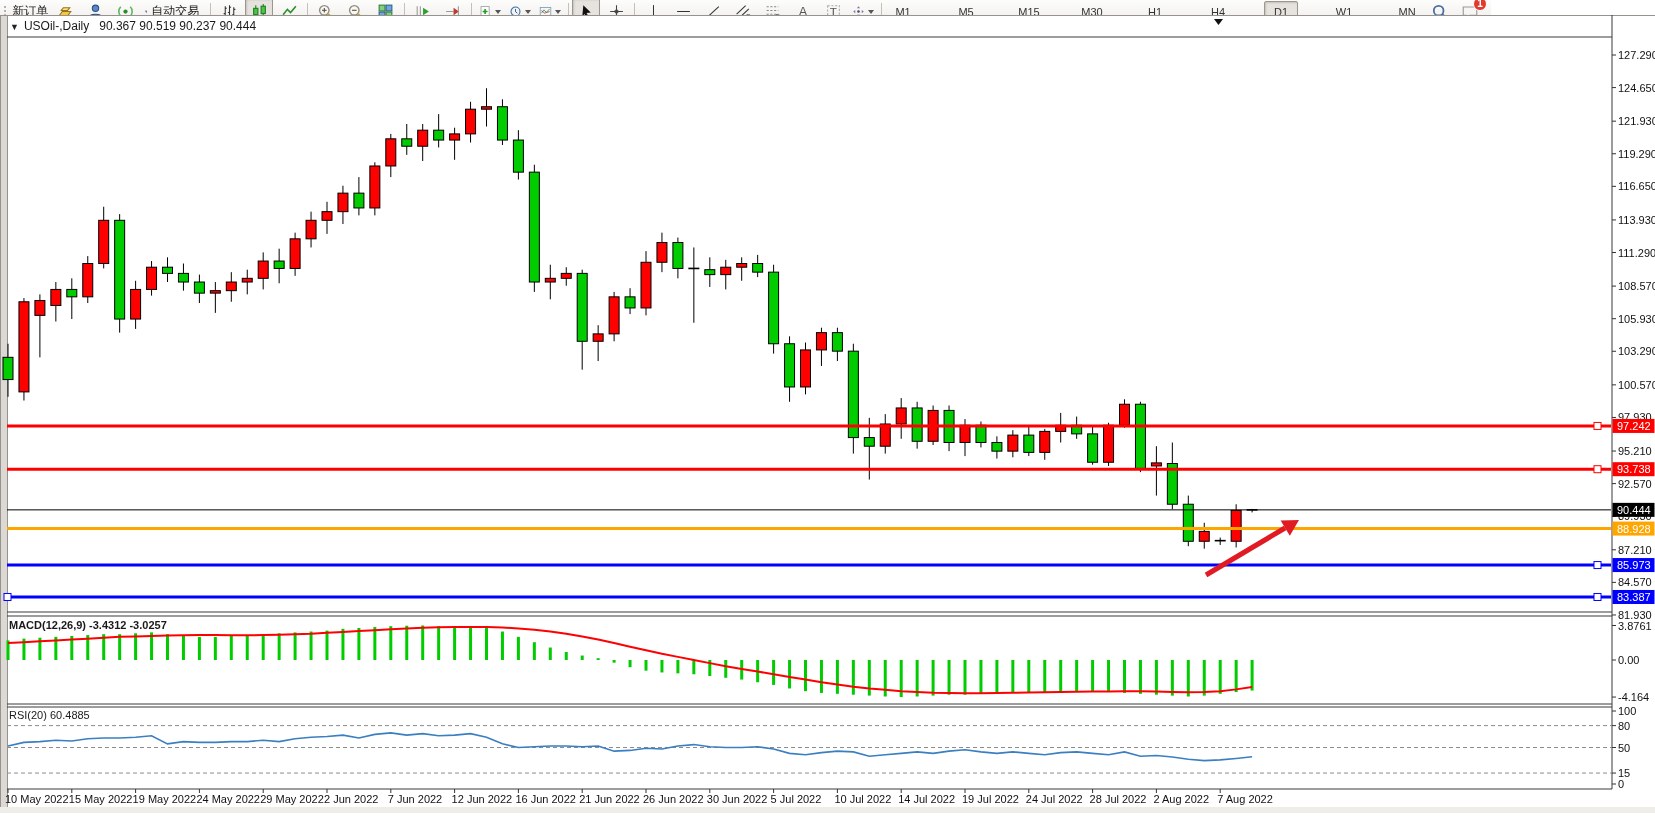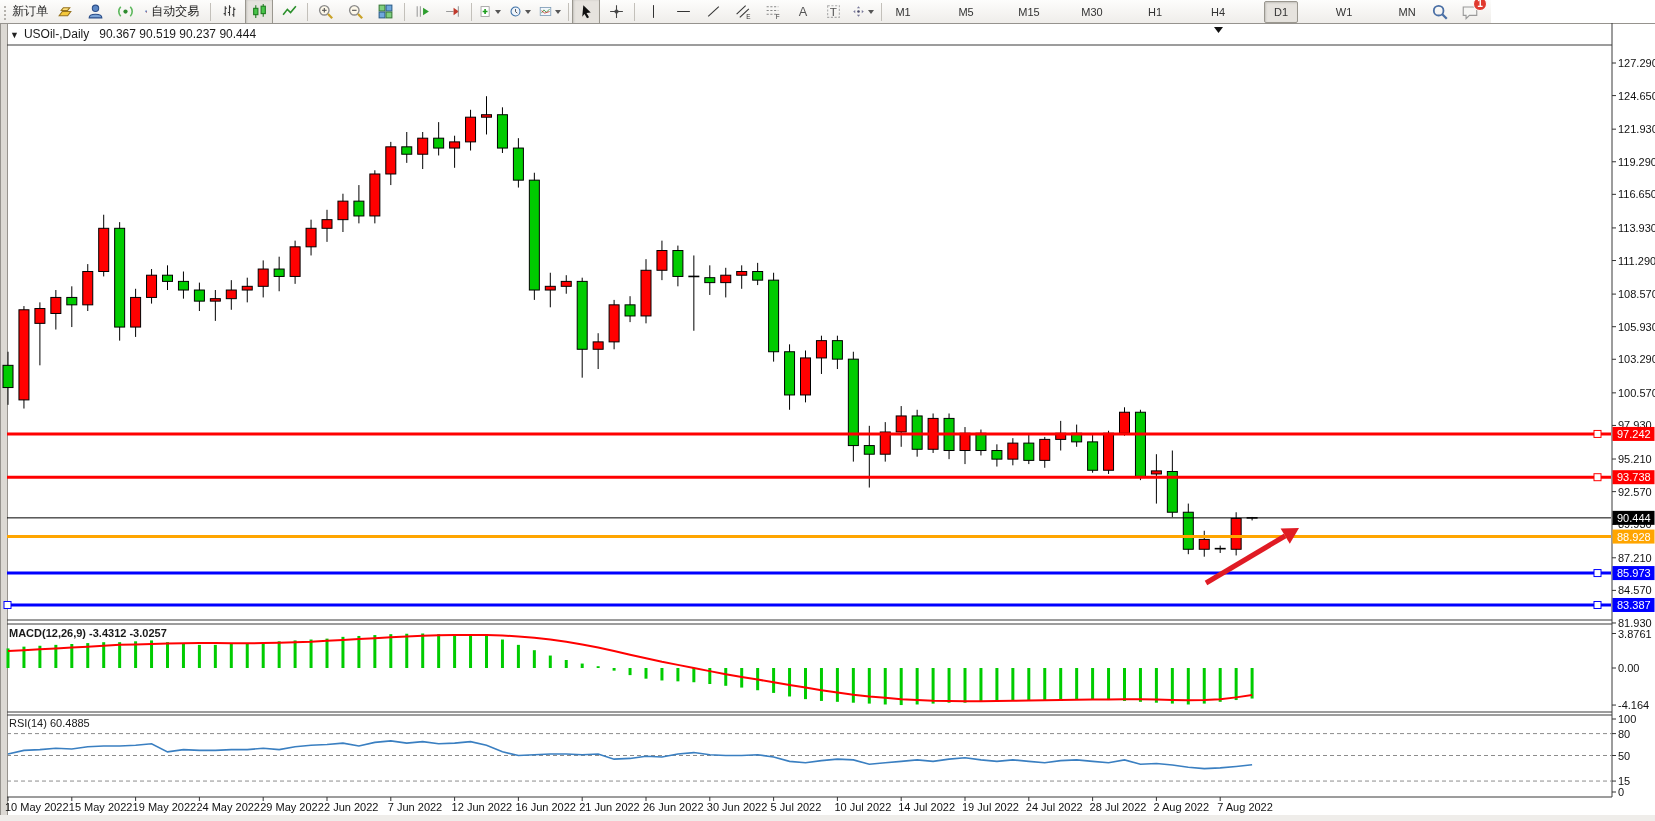--- a/index.html
+++ b/index.html
@@ -18,21 +18,21 @@
   .tb-label{padding:0 4px;white-space:nowrap;}
   .tb-sep{width:1px;height:18px;background:#c3c0ba;margin:0 3px;}
   .caret{width:0;height:0;border-left:3px solid transparent;border-right:3px solid transparent;
     border-top:4px solid #555;margin-left:3px;}
   .tf-btn{font-size:11px;color:#333;padding:0 5px;}
   #tb-right{margin-left:auto;display:flex;align-items:center;margin-right:6px;}
   .badge{position:absolute;top:-2px;right:-4px;background:#e03a2f;color:#fff;
     border-radius:8px;font-size:10px;line-height:12px;min-width:12px;height:12px;
     text-align:center;font-weight:bold;border:1px solid #fff;}
   #chat-wrap{position:relative;}
-  #chart-window{position:absolute;left:0;top:23px;width:1655px;height:791px;background:#fff;}
+  #chart-window{position:absolute;left:0;top:15px;width:1655px;height:791px;background:#fff;}
   #left-strip{position:absolute;left:0;top:0;width:6px;height:792px;
     background:#dcd9d4;border-right:1px solid #96938e;border-left:1px solid #96938e;}
   #bottom-strip{position:absolute;left:0;top:792px;width:1655px;height:6px;background:#efedea;}
   #chart-title{position:absolute;left:10px;top:4px;font-size:12px;color:#1a1a1a;z-index:5;}
   #chart-title .tri{font-size:9px;color:#222;margin-right:5px;cursor:pointer;}
   #chart-title .ohlc{margin-left:10px;}
   .pane-label{position:absolute;font-size:11px;color:#1a1a1a;z-index:5;}
   #macd-label{left:9px;top:604px;font-weight:bold;}
   #rsi-label{left:9px;top:694px;}
   #chart-svg{position:absolute;left:0;top:0;z-index:1;}
@@ -245,21 +245,21 @@
 </div>
 
 <div id="chart-window">
   <div id="chart-title">
     <span class="tri">▼</span><span>USOil-,Daily</span><span class="ohlc">90.367 90.519 90.237 90.444</span>
   </div>
   <div id="macd-label" class="pane-label">
     <span>MACD(12,26,9)</span>&nbsp;<span>-3.4312 -3.0257</span>
   </div>
   <div id="rsi-label" class="pane-label">
-    <span>RSI(14)</span>&nbsp;<span>60.4885</span>
+    <span>RSI(20)</span>&nbsp;<span>60.4885</span>
   </div>
   <svg id="chart-svg" width="1655" height="798">
       <line x1="0" y1="0.5" x2="1655" y2="0.5" stroke="#96938e"></line>
       <line x1="7" y1="22" x2="1612" y2="22" stroke="#3a3a3a"></line>
       <line x1="7" y1="597" x2="1612" y2="597" stroke="#3a3a3a"></line>
       <line x1="7" y1="601" x2="1612" y2="601" stroke="#3a3a3a"></line>
       <line x1="7" y1="689" x2="1612" y2="689" stroke="#3a3a3a"></line>
       <line x1="7" y1="692" x2="1612" y2="692" stroke="#3a3a3a"></line>
       <line x1="7" y1="774" x2="1612" y2="774" stroke="#3a3a3a"></line>
       <line x1="1612" y1="0" x2="1612" y2="774" stroke="#3a3a3a"></line>

